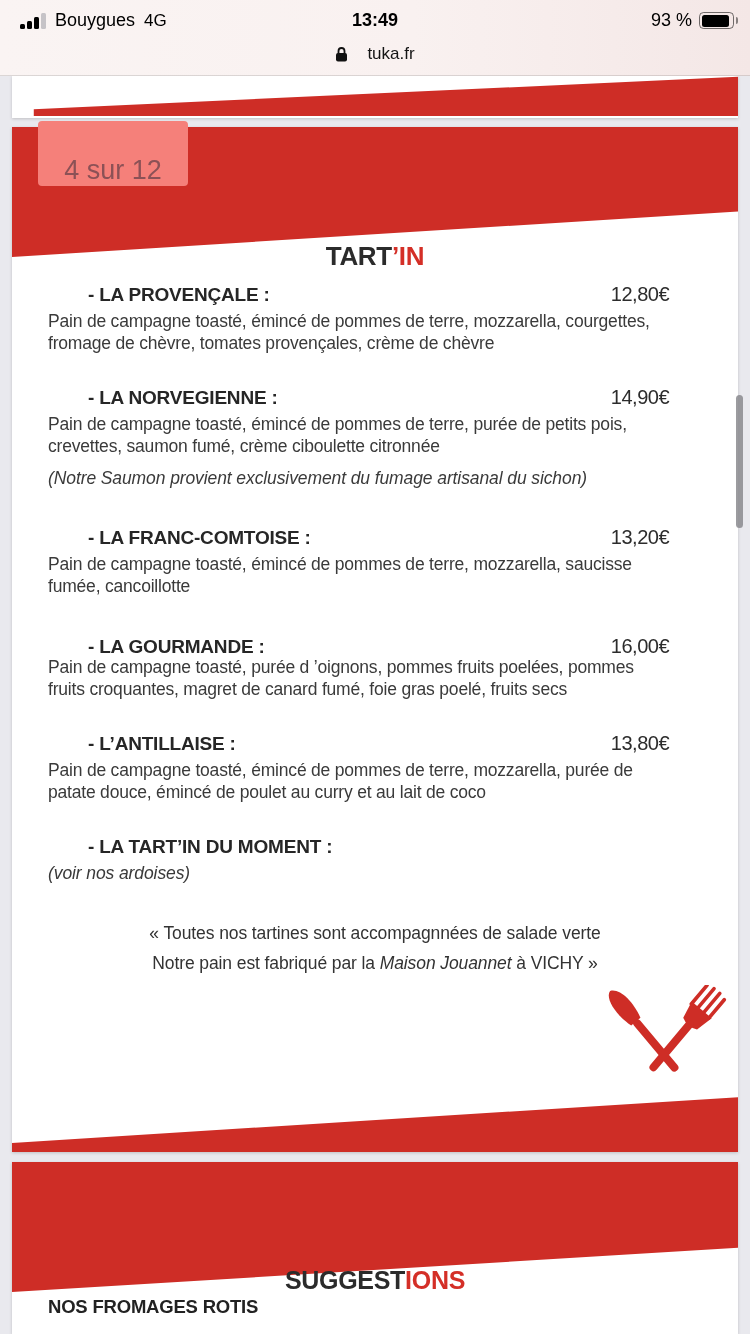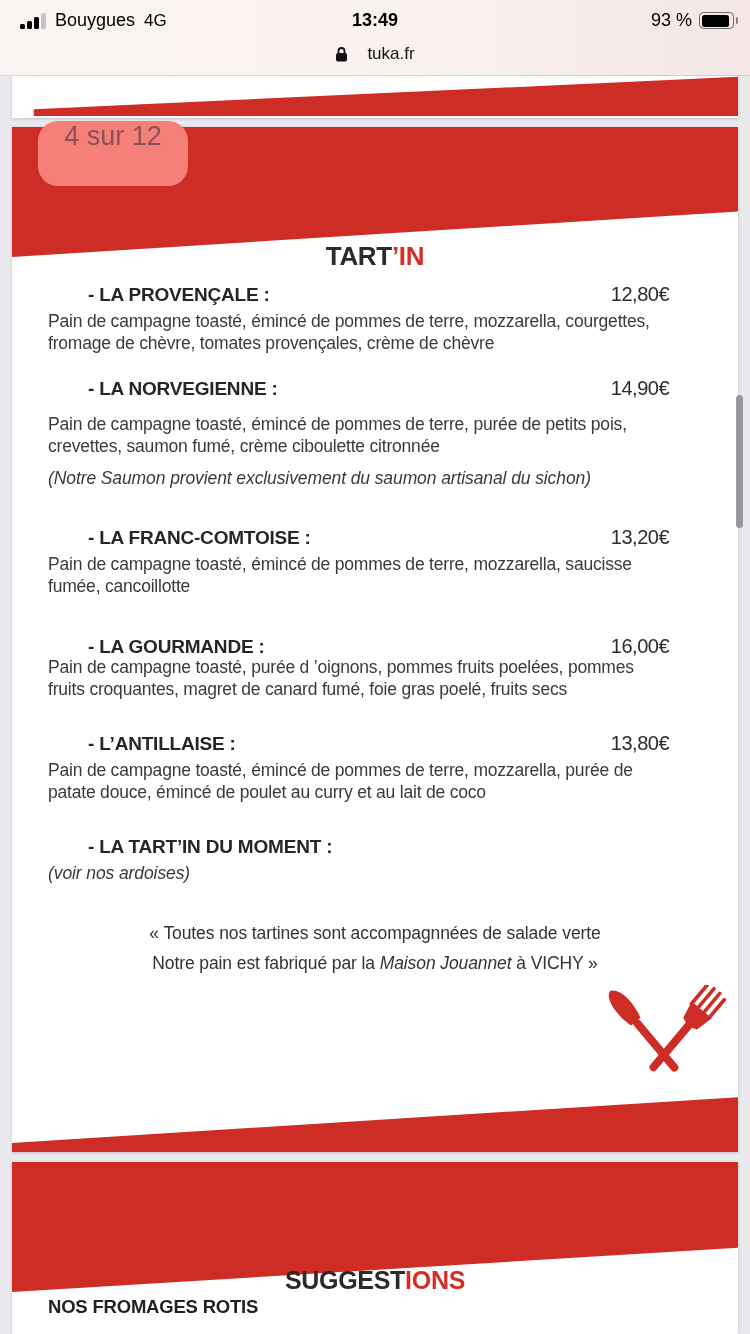--- a/index.html
+++ b/index.html
@@ -67,21 +67,21 @@
   .mi-desc { position:absolute; left:36px; width:660px; font-size:17.5px;
     line-height:21.5px; color:#3a3a3a; letter-spacing:-0.2px; white-space:pre-line; }
   .mi-note { position:absolute; left:36px; width:660px; font-size:17.5px;
     font-style:italic; color:#3a3a3a; letter-spacing:-0.1px; }
   .quote-line { position:absolute; left:0; width:100%; text-align:center;
     font-size:17.5px; color:#333; letter-spacing:-0.1px; }
   .subsection { position:absolute; left:36px; font-weight:700; font-size:18.5px;
     letter-spacing:-0.2px; color:#222; }
   
   .page-badge { position:absolute; left:38px; top:121px; width:150px; height:65px;
-    background:#f5807a; border-radius:20px; display:flex; align-items:flex-start;
+    background:#f5807a; border-radius:4px; display:flex; align-items:flex-end;
     justify-content:center; z-index:20; }
   .page-badge span { font-size:27px; color:#8c5156; }
   
   .scroll-thumb { position:absolute; left:736px; top:395px; width:7px; height:133px;
     background:#8a8a8e; border-radius:4px; opacity:0.85; z-index:25; }
   .cutlery { position:absolute; right:0; top:858px; width:148px; height:122px; }
 </style>
 </head>
 <body>
 
@@ -128,29 +128,29 @@
 
   <div class="menu-item" style="top:156px">
     <div class="mi-head">
       <span class="mi-name">- LA PROVENÇALE :</span>
       <span class="mi-price">12,80€</span>
     </div>
   </div>
   <div class="mi-desc" style="top:184px">Pain de campagne toasté, émincé de pommes de terre, mozzarella, courgettes,
 fromage de chèvre, tomates provençales, crème de chèvre</div>
 
-  <div class="menu-item" style="top:250px">
+  <div class="menu-item" style="top:259px">
     <div class="mi-head">
       <span class="mi-name">- LA NORVEGIENNE :</span>
       <span class="mi-price">14,90€</span>
     </div>
   </div>
   <div class="mi-desc" style="top:287px">Pain de campagne toasté, émincé de pommes de terre, purée de petits pois,
 crevettes, saumon fumé, crème ciboulette citronnée</div>
-  <div class="mi-note" style="top:341px">(Notre Saumon provient exclusivement du saumon artisanal du sichon)</div>
+  <div class="mi-note" style="top:341px">(Notre Saumon provient exclusivement du fumage artisanal du sichon)</div>
 
   <div class="menu-item" style="top:399px">
     <div class="mi-head">
       <span class="mi-name">- LA FRANC-COMTOISE :</span>
       <span class="mi-price">13,20€</span>
     </div>
   </div>
   <div class="mi-desc" style="top:427px">Pain de campagne toasté, émincé de pommes de terre, mozzarella, saucisse
 fumée, cancoillotte</div>
 

